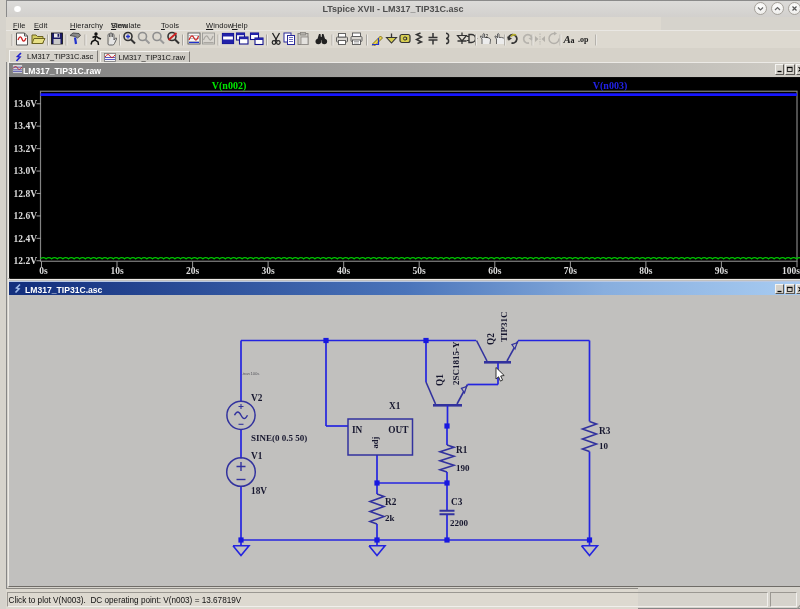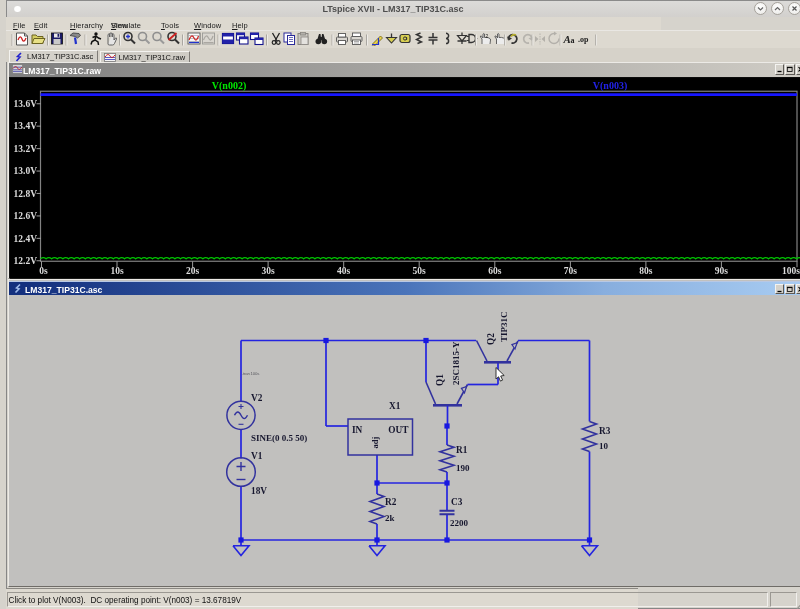--- a/index.html
+++ b/index.html
@@ -73,21 +73,21 @@
       </div>
   </div>
 
   <div id="menubar" class="abs">
     <span style="left:7px"><u>F</u>ile</span>
     <span style="left:28px"><u>E</u>dit</span>
     <span style="left:64px"><u>H</u>ierarchy</span>
     <span style="left:105px"><u>V</u>iew</span>
     <span style="left:105px"><u>S</u>imulate</span>
     <span style="left:155px"><u>T</u>ools</span>
-    <span style="left:188px"><u>W</u>indow</span>
+    <span style="left:200px"><u>W</u>indow</span>
     <span style="left:226px"><u>H</u>elp</span>
   </div>
 
   <div id="toolbar" class="abs"><svg id="tbsvg" width="800" height="18">
 <path d="M6 3v12" stroke="#aaa7a1" stroke-width="1"></path>
         <path d="M7 3v12" stroke="#eeece8" stroke-width="1"></path>
 <g transform="translate(9.5,0)">
           <path d="M1 2h8l3 3v9H1z" fill="#fdfdfd" stroke="#555" stroke-width="1"></path>
           <path d="M9 2v3h3" fill="none" stroke="#555" stroke-width="1"></path>
           <path d="M2.5 9c1.5-4 3-4 4-1s2.5 3 4-1" stroke="#cc2020" stroke-width="1.3" fill="none"></path>

